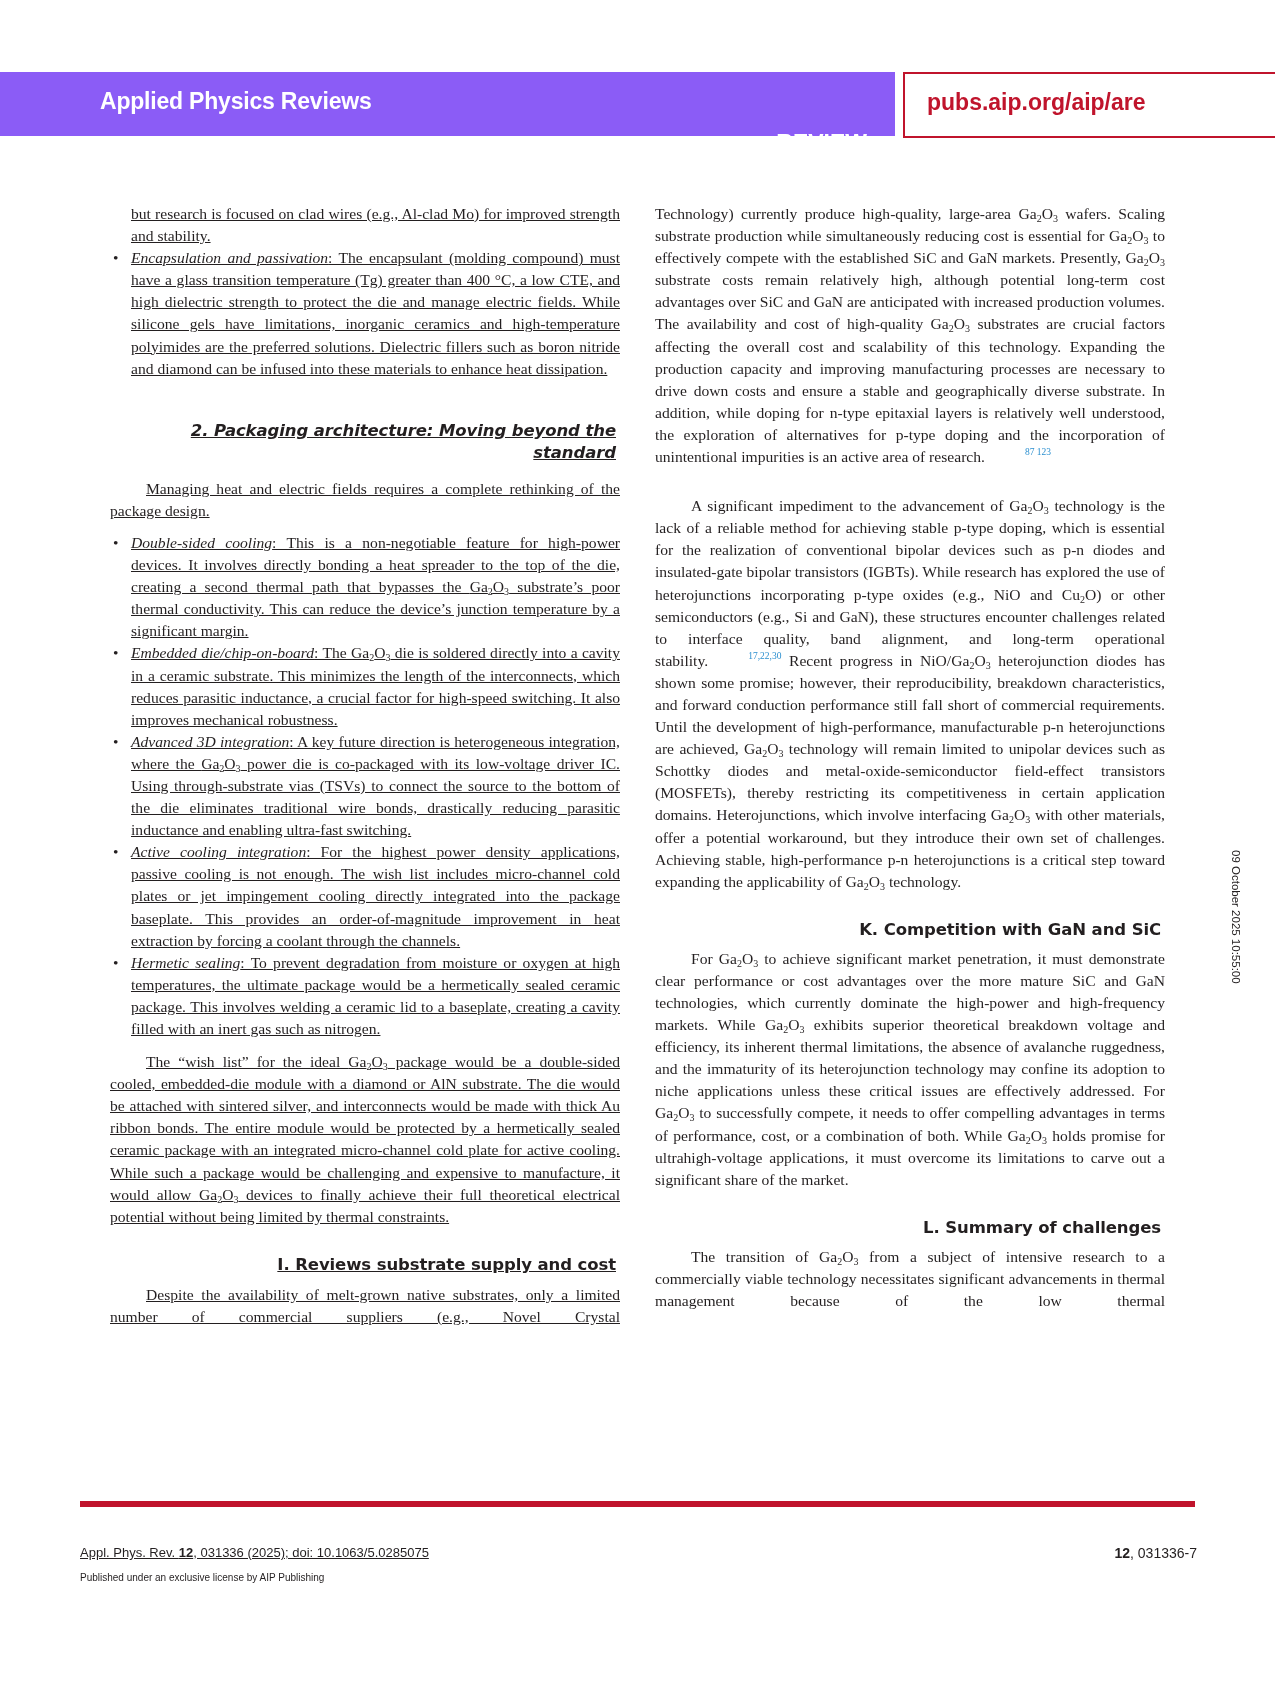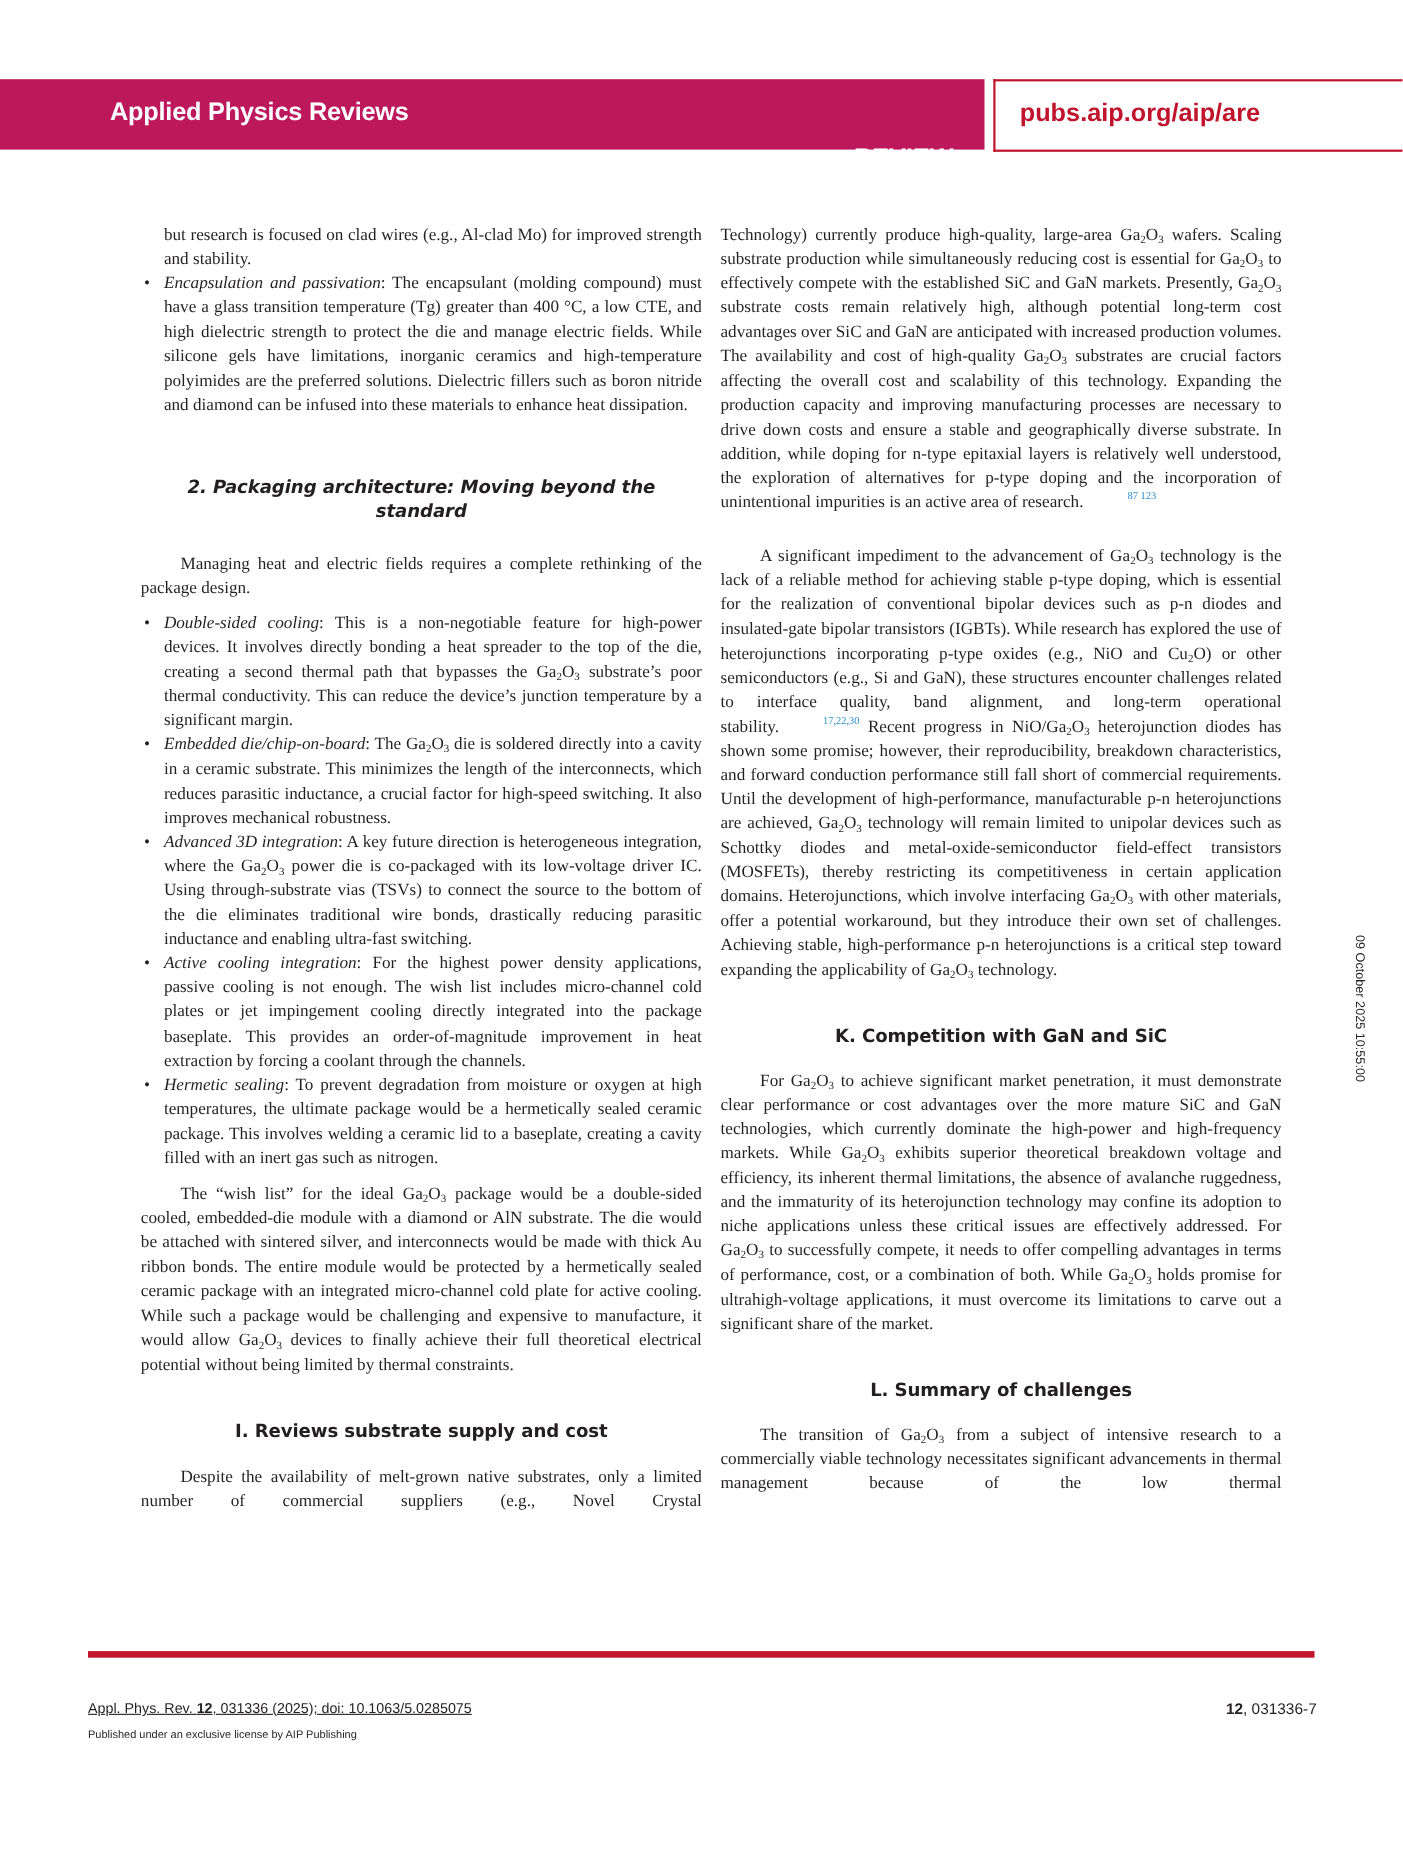--- a/index.html
+++ b/index.html
@@ -1,35 +1,35 @@
 <!DOCTYPE html>
 <html><head>
 <meta charset="utf-8">
 <style>
   html, body { margin:0; padding:0; background:#ffffff; }
   body { width:1275px; height:1688px; position:relative; overflow:hidden; color:#231f20; }
-  .banner { position:absolute; left:0; top:72px; width:895px; height:64px; background:#be185d; }
+  .banner { position:absolute; left:0; top:72px; width:895px; height:64px; background:#8b5cf6; }
   .banner-title { position:absolute; left:100px; top:16px; font-family:"Liberation Sans", sans-serif; font-weight:bold; font-size:23px; color:#ffffff; letter-spacing:-0.2px; }
   .banner-review { position:absolute; right:28px; top:15px; font-family:"Liberation Sans", sans-serif; font-weight:bold; font-size:23px; color:#ffffff;margin-top:43px; }
   .url-box { position:absolute; left:903px; top:72px; width:380px; height:62px; border:2px solid #c0142c; border-right:none; box-sizing:content-box; }
   .url-text { position:absolute; left:22px; top:15px; font-family:"Liberation Sans", sans-serif; font-weight:bold; font-size:23px; color:#c0142c; }
 
   .col { position:absolute; top:203px; width:510px; font-family:"Liberation Serif", serif; font-size:15.6px; line-height:22.1px; text-align:justify; hyphens:auto; }
-  .col-left { left:128px; }
+  .col-left { left:110px;text-decoration:underline; }
   .col-right { left:655px; width:510px; top:203px; }
   p { margin:0; }
   .indent { text-indent:36px; }
   ul.bullets { list-style:none; margin:0; padding:0; }
   ul.bullets li { position:relative; padding-left:21px; }
   ul.bullets li .bullet { position:absolute; left:3px; top:0; }
   .cont { padding-left:21px; }
   em { font-style:italic; }
   sub { font-size:10px; line-height:0; vertical-align:-3px; }
   sup.ref { font-size:9.5px; color:#2b8fcf; line-height:0; vertical-align:7px;padding-left:40px; }
-  h3 { margin:16px; font-family:"DejaVu Sans", sans-serif; font-weight:bold; font-size:16.5px; line-height:22px; color:#231f20; text-align:center; letter-spacing:-0.1px; }
+  h3 { margin:4px; font-family:"DejaVu Sans", sans-serif; font-weight:bold; font-size:16.5px; line-height:22px; color:#231f20; text-align:right; letter-spacing:-0.1px; }
   h3.sub-italic { font-style:italic; }
   .side-stamp { position:absolute; left:1242px; top:850px; transform:rotate(90deg); transform-origin:left top; font-family:"Liberation Sans", sans-serif; font-size:11.5px; color:#231f20; white-space:nowrap; }
   .footer-rule { position:absolute; left:80px; top:1501px; width:1115px; height:6px; background:#c0142c; }
   .footer-cite { position:absolute; left:80px; top:1545px; font-family:"Liberation Sans", sans-serif; font-size:13px; color:#231f20;text-decoration:underline; }
   .footer-page { position:absolute; right:78px; top:1545px; font-family:"Liberation Sans", sans-serif; font-size:14px; color:#231f20; }
   .footer-license { position:absolute; left:80px; top:1572px; font-family:"Liberation Sans", sans-serif; font-size:10px; color:#231f20; }
   b { font-weight:bold; }
 </style>
 </head>
 <body>

